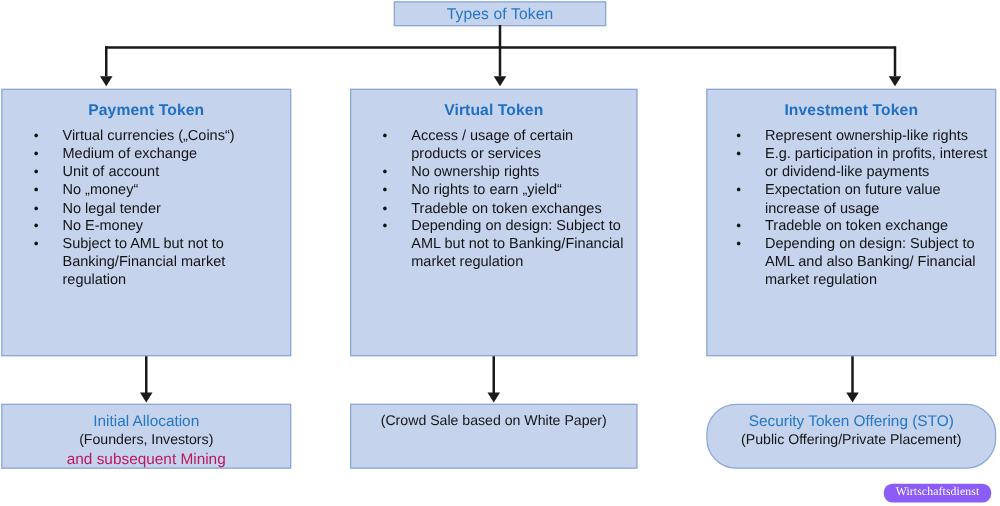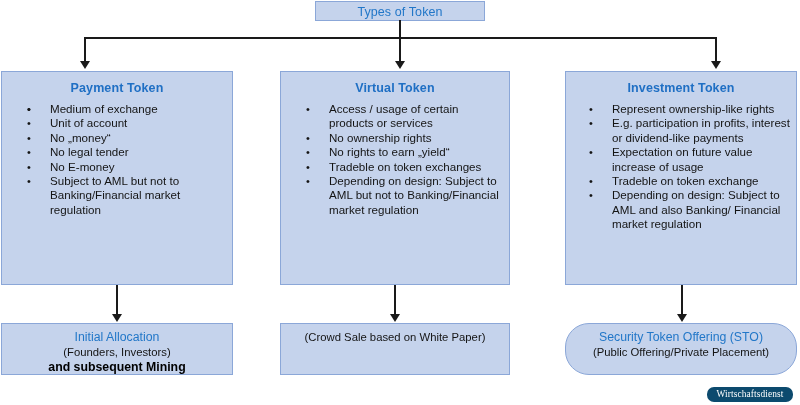--- a/index.html
+++ b/index.html
@@ -100,24 +100,23 @@
     color: #2277c8;
     font-size: 12.3px;
     line-height: 15px;
   }
   .res-sub {
     color: #141414;
     font-size: 11.3px;
     line-height: 14.5px;
   }
   .res-sub2 {
-    color: #000000;
+    color: #be185d;
     font-size: 12.3px;
     line-height: 15px;
-    font-weight: bold;
   }
 
   
   .line-v, .line-h {
     position: absolute;
     background: #1a1a1a;
   }
   .line-v { width: 1.6px; }
   .line-h { height: 1.6px; }
 
@@ -129,21 +128,21 @@
     border-top: 8px solid #1a1a1a;
   }
 
   
   #logo {
     position: absolute;
     left: 707px;
     top: 387px;
     width: 86px;
     height: 15px;
-    background: #0c4a6e;
+    background: #8b5cf6;
     border-radius: 7px;
     color: #ffffff;
     font-family: "Liberation Serif", serif;
     font-size: 9.4px;
     line-height: 15px;
     text-align: center;
     letter-spacing: .1px;
   }
 </style>
 </head>
@@ -160,21 +159,21 @@
   <div class="line-v" style="left:84px; top:37px; height:24px;"></div>
   <div class="line-v" style="left:399px; top:37px; height:24px;"></div>
   <div class="line-v" style="left:715px; top:37px; height:24px;"></div>
   <div class="arrow-head" style="left:80px; top:61px;"></div>
   <div class="arrow-head" style="left:395px; top:61px;"></div>
   <div class="arrow-head" style="left:711px; top:61px;"></div>
 
   <div class="box category-box" id="cat-box-0">
     <div class="cat-title">Payment Token</div>
     <ul class="bullets">
-      <li><span class="bullet-dot">•</span></li>
+      <li><span class="bullet-dot">•</span><span>Virtual currencies („Coins“)</span></li>
       <li><span class="bullet-dot">•</span><span>Medium of exchange</span></li>
       <li><span class="bullet-dot">•</span><span>Unit of account</span></li>
       <li><span class="bullet-dot">•</span><span>No „money“</span></li>
       <li><span class="bullet-dot">•</span><span>No legal tender</span></li>
       <li><span class="bullet-dot">•</span><span>No E-money</span></li>
       <li><span class="bullet-dot">•</span><span>Subject to AML but not to Banking/Financial market regulation</span></li>
     </ul>
   </div>
 
   <div class="box category-box" id="cat-box-1">

